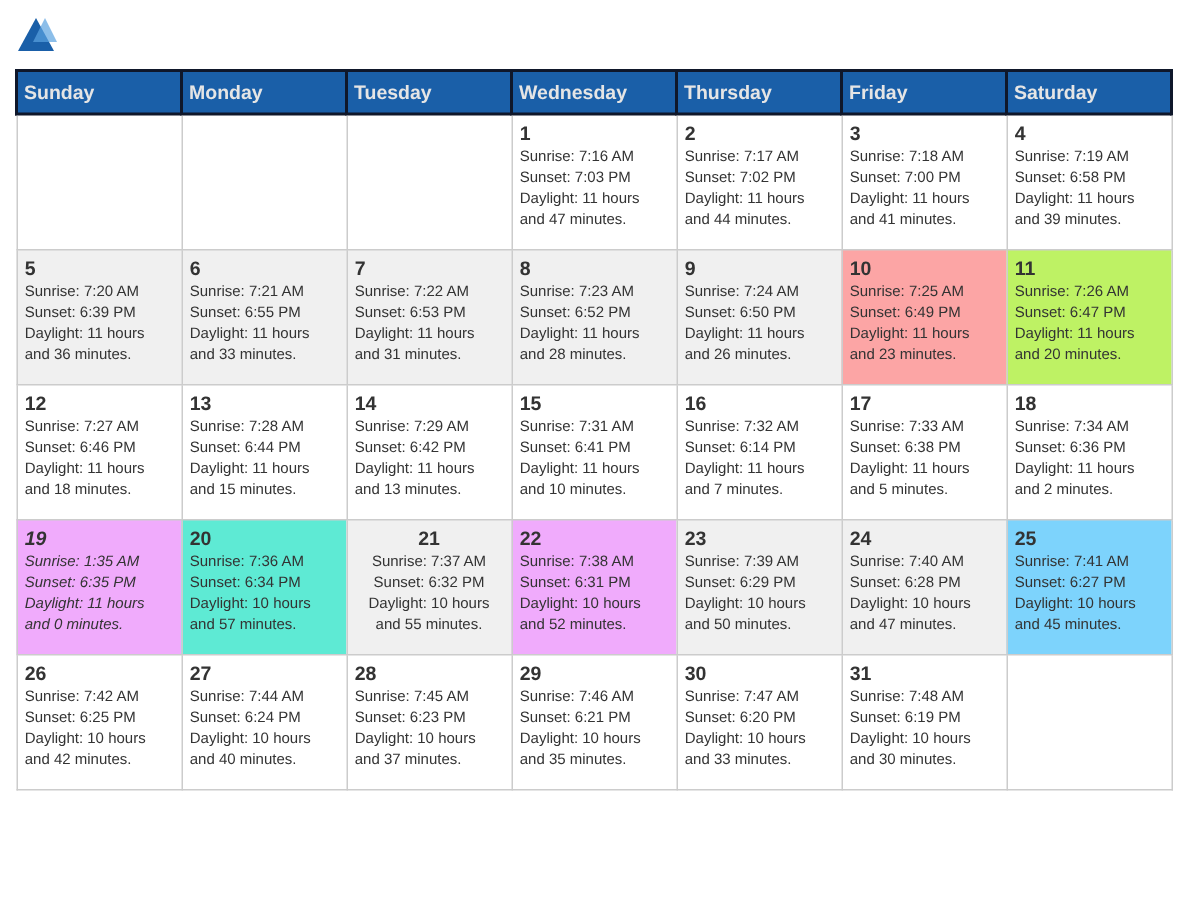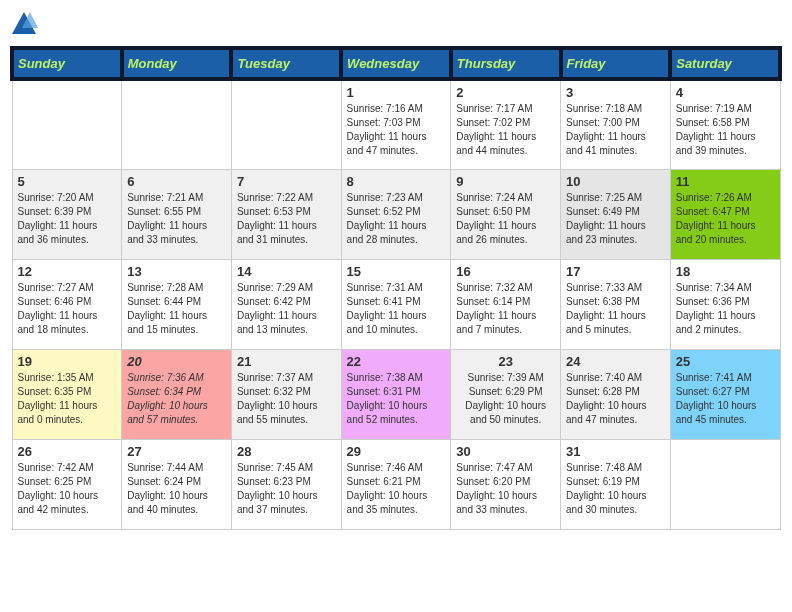--- a/index.html
+++ b/index.html
@@ -53,27 +53,26 @@
       font-size: 14px;
       color: #555;
     }
     .calendar {
       width: 100%;
       border-collapse: collapse;
       border: 1px solid #ccc;
     }
     .calendar th {
       background-color: #1a5fa8;
-      color: #bef264;
+      color: #e5e5e5;
       font-size: 13px;
       font-weight: bold;
       padding: 6px 4px;
       text-align: left;
-      border: 4px solid #0f172a;
-      font-style: italic;
+      border: 2px solid #0f172a;
     }
     .calendar td {
       border: 1px solid #ccc;
       vertical-align: top;
       padding: 4px 5px;
       width: calc(100% / 7);
       height: 90px;
       background: #fff;
     }
     .calendar tr:nth-child(even) td {
@@ -180,27 +179,27 @@
           <div class="day-info">Sunrise: 7:23 AM
 Sunset: 6:52 PM
 Daylight: 11 hours and 28 minutes.</div>
         </td>
         <td style="background: rgb(240, 240, 240);">
           <div class="day-number">9</div>
           <div class="day-info">Sunrise: 7:24 AM
 Sunset: 6:50 PM
 Daylight: 11 hours and 26 minutes.</div>
         </td>
-        <td style="background: #e5e5e5;">
+        <td style="background: #fca5a5;">
           <div class="day-number">10</div>
           <div class="day-info">Sunrise: 7:25 AM
 Sunset: 6:49 PM
 Daylight: 11 hours and 23 minutes.</div>
         </td>
-        <td style="background: #84cc16; margin-left: 16px;">
+        <td style="background: #bef264; margin-left: 16px;">
           <div class="day-number">11</div>
           <div class="day-info">Sunrise: 7:26 AM
 Sunset: 6:47 PM
 Daylight: 11 hours and 20 minutes.</div>
         </td>
       </tr>
       <tr>
         <td>
           <div class="day-number">12</div>
           <div class="day-info">Sunrise: 7:27 AM
@@ -238,45 +237,45 @@
 Daylight: 11 hours and 5 minutes.</div>
         </td>
         <td>
           <div class="day-number">18</div>
           <div class="day-info">Sunrise: 7:34 AM
 Sunset: 6:36 PM
 Daylight: 11 hours and 2 minutes.</div>
         </td>
       </tr>
       <tr>
-        <td style="background: #fef9c3;">
+        <td style="background: #f0abfc; font-style: italic;">
           <div class="day-number">19</div>
           <div class="day-info">Sunrise: 1:35 AM
 Sunset: 6:35 PM
 Daylight: 11 hours and 0 minutes.</div>
         </td>
-        <td style="background: #fca5a5; font-style: italic;">
+        <td style="background: #5eead4;">
           <div class="day-number">20</div>
           <div class="day-info">Sunrise: 7:36 AM
 Sunset: 6:34 PM
 Daylight: 10 hours and 57 minutes.</div>
         </td>
-        <td style="background: rgb(240, 240, 240);">
+        <td style="background: rgb(240, 240, 240); text-align: center;">
           <div class="day-number">21</div>
           <div class="day-info">Sunrise: 7:37 AM
 Sunset: 6:32 PM
 Daylight: 10 hours and 55 minutes.</div>
         </td>
         <td style="background: #f0abfc;">
           <div class="day-number">22</div>
           <div class="day-info">Sunrise: 7:38 AM
 Sunset: 6:31 PM
 Daylight: 10 hours and 52 minutes.</div>
         </td>
-        <td style="background: rgb(240, 240, 240); text-align: center;">
+        <td style="background: rgb(240, 240, 240);">
           <div class="day-number">23</div>
           <div class="day-info">Sunrise: 7:39 AM
 Sunset: 6:29 PM
 Daylight: 10 hours and 50 minutes.</div>
         </td>
         <td style="background: rgb(240, 240, 240); margin-top: 44px;">
           <div class="day-number">24</div>
           <div class="day-info">Sunrise: 7:40 AM
 Sunset: 6:28 PM
 Daylight: 10 hours and 47 minutes.</div>

